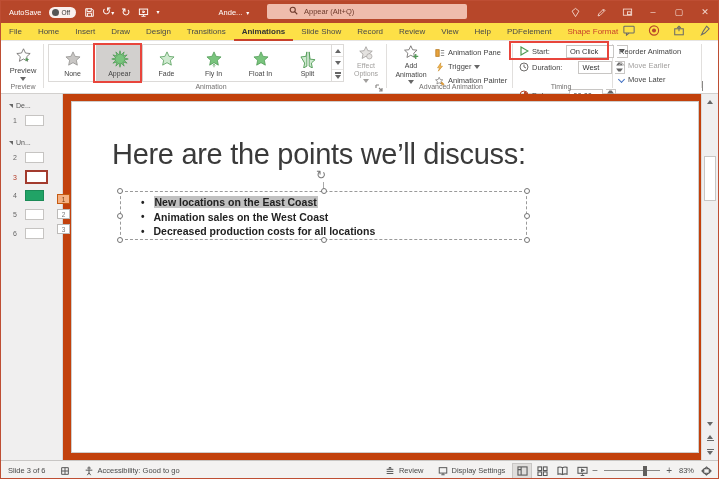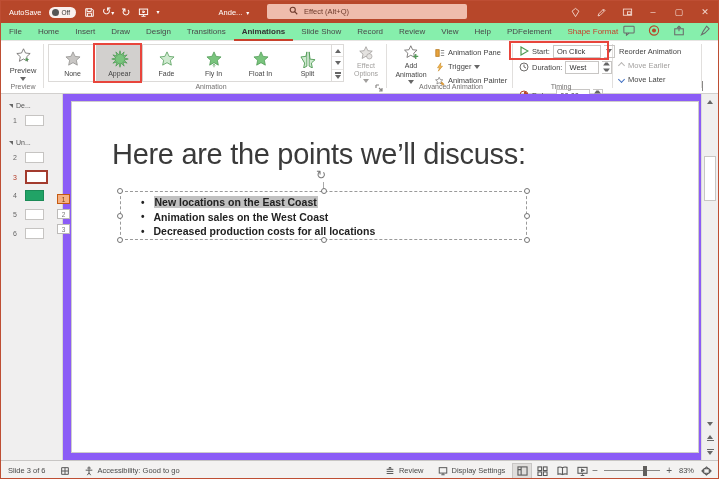--- a/index.html
+++ b/index.html
@@ -19,21 +19,21 @@
   .uni-ic { font-size:11px; line-height:11px; color:#fff; }
   .docname { display:flex; align-items:center; gap:4px; margin-left:52px; font-size:7.5px; color:#fff; }
   .searchbox { position:absolute; left:266px; top:3px; width:200px; height:15px; background:#EFBCAC; border-radius:2px; display:flex; align-items:center; gap:6px; padding-left:22px; }
   .searchbox .mag svg { width:9px; height:9px; stroke:#6d3a2b; fill:none; stroke-width:1.5; }
   .search-text { font-size:7.5px; color:#6d3a2b; }
   .tb-right { position:absolute; right:0; top:0; height:22px; display:flex; align-items:center; gap:0; }
   .tb-btn { width:26px; height:22px; display:flex; align-items:center; justify-content:center; color:#f3d9d0; font-size:9px; }
   .tb-btn svg { width:11px; height:11px; stroke:#f3d9d0; fill:none; stroke-width:1.3; }
 
   
-  .tabrow { position:absolute; left:0; top:22px; width:100%; height:18px; background:#86efac; display:flex; align-items:center; border-bottom:1px solid #E6E4E2; }
+  .tabrow { position:absolute; left:0; top:22px; width:100%; height:18px; background:#fde047; display:flex; align-items:center; border-bottom:1px solid #E6E4E2; }
   .tab { padding:0 8px; height:18px; line-height:18px; font-size:8px; color:#494949; white-space:nowrap; }
   .tab.active { color:#333; border-bottom:2.5px solid #C8412B; font-weight:bold; }
   .tab.contextual { color:#C8412B; }
   .tabrow-right { position:absolute; right:6px; top:23px; display:flex; gap:9px; align-items:center; }
   .tabrow-right .ic { width:16px; height:13px; display:flex; align-items:center; justify-content:center; }
   .tabrow-right svg { width:12px; height:11px; }
 
   
   .ribbon { position:absolute; left:0; top:40px; width:100%; height:53px; background:#fff; border-bottom:1px solid #D2D0CE; }
   .rdiv { position:absolute; top:3px; width:1px; height:44px; background:#E1DFDD; }
@@ -64,38 +64,38 @@
   .dialog-launcher svg { width:8px; height:8px; stroke:#8a8886; fill:none; stroke-width:1.2; }
 
   .add-anim { position:absolute; left:389px; top:3px; width:42px; height:40px; display:flex; flex-direction:column; align-items:center; justify-content:center; gap:1px; }
   .add-anim .lbl { font-size:7px; color:#444; text-align:center; line-height:1.2; width:38px; }
   .adv-row { position:absolute; left:434px; height:13px; display:flex; align-items:center; gap:3px; }
   .adv-row .lbl { font-size:7.5px; color:#444; white-space:nowrap; }
   .adv-row svg { width:10px; height:10px; }
 
   .timing-row { position:absolute; display:flex; align-items:center; gap:3px; height:14px; }
   .timing-row .lbl { font-size:7.5px; color:#444; white-space:nowrap; }
-  .val-box { width:46px; height:13px; border:1px solid #C8C6C4; background:#fff; font-size:7.5px; color:#333; display:flex; align-items:center; padding:0 3px; }
+  .val-box { width:46px; height:13px; border:1px solid #C8C6C4; background:#fff; font-size:7.5px; color:#333; display:flex; align-items:center; padding:0 3px;margin-left:13px; }
   .combo-arrow { width:11px; height:13px; border:1px solid #C8C6C4; border-left:none; display:flex; align-items:center; justify-content:center; }
   .spinner { width:10px; height:13px; border:1px solid #C8C6C4; border-left:none; display:flex; flex-direction:column; }
   .spinner span { flex:1; display:flex; align-items:center; justify-content:center; }
   .spinner .tri-up, .spinner .tri-down { transform:scale(.75); }
   .annot { position:absolute; border:2px solid #E8453C; pointer-events:none; }
 
   .reorder-header { position:absolute; left:618px; top:6px; font-size:7.5px; color:#444; }
   .reorder-item { position:absolute; left:618px; display:flex; align-items:center; gap:4px; font-size:7.5px; }
   .chev { width:5px; height:5px; border-right:1.5px solid #4472C4; border-bottom:1.5px solid #4472C4; }
   .chev.up { transform:rotate(-135deg); border-color:#B8B6B4; }
   .chev.down { transform:rotate(45deg); }
   .reorder-item.disabled { color:#A19F9D; }
   .collapse-ribbon { position:absolute; right:6px; top:40px; width:10px; height:8px; }
   .collapse-ribbon .chev { border-color:#8a8886; transform:rotate(-135deg); margin:2px auto; }
 
   
-  .main { position:absolute; left:0; top:93px; width:100%; height:366px; background:#8b5cf6; }
+  .main { position:absolute; left:0; top:93px; width:100%; height:366px; background:#c2410c; }
   .thumbs { position:absolute; left:0; top:0; width:62px; height:100%; background:#F0EFEF; border-right:1px solid #D8D6D4; }
   .sec { position:absolute; left:8px; display:flex; align-items:center; gap:3px; font-size:7px; color:#555; }
   .sec .tri { width:0; height:0; border-top:4px solid #666; border-left:4px solid transparent; }
   .thumb-row { position:absolute; left:0; width:62px; display:flex; align-items:center; gap:7px; padding-left:12px; }
   .thumb-num { font-size:7px; color:#666; width:5px; }
   .thumb-box { width:19px; height:11px; background:#fff; border:1px solid #C6C4C2; }
   .thumb-row.current .thumb-num { color:#B33A26; }
   .thumb-row.current .thumb-box { border:2px solid #A33B2E; width:23px; height:14px; }
   .thumb-box.green { background:#21A366; border-color:#1B8A56; }
 
@@ -160,21 +160,21 @@
         <span style="font-size:6px">▾</span>
       </span>
     </div>
     <div class="searchbox">
       <span class="mag">
         <svg viewBox="0 0 12 12">
             <circle cx="5" cy="5" r="3.4"></circle>
             <path d="M7.6 7.6L11 11"></path>
           </svg>
       </span>
-      <span class="search-text">Effect (Alt+Q)</span>
+      <span class="search-text">Appear (Alt+Q)</span>
     </div>
     <div class="tb-right">
       <span class="tb-btn">
         <svg viewBox="0 0 16 16">
             <path d="M8 2l5 4-5 8-5-8z"></path>
           </svg>
       </span>
       <span class="tb-btn">
         <svg viewBox="0 0 16 16">
             <path d="M3 13l1-3 7-7 2 2-7 7zM10 4l2 2"></path>

